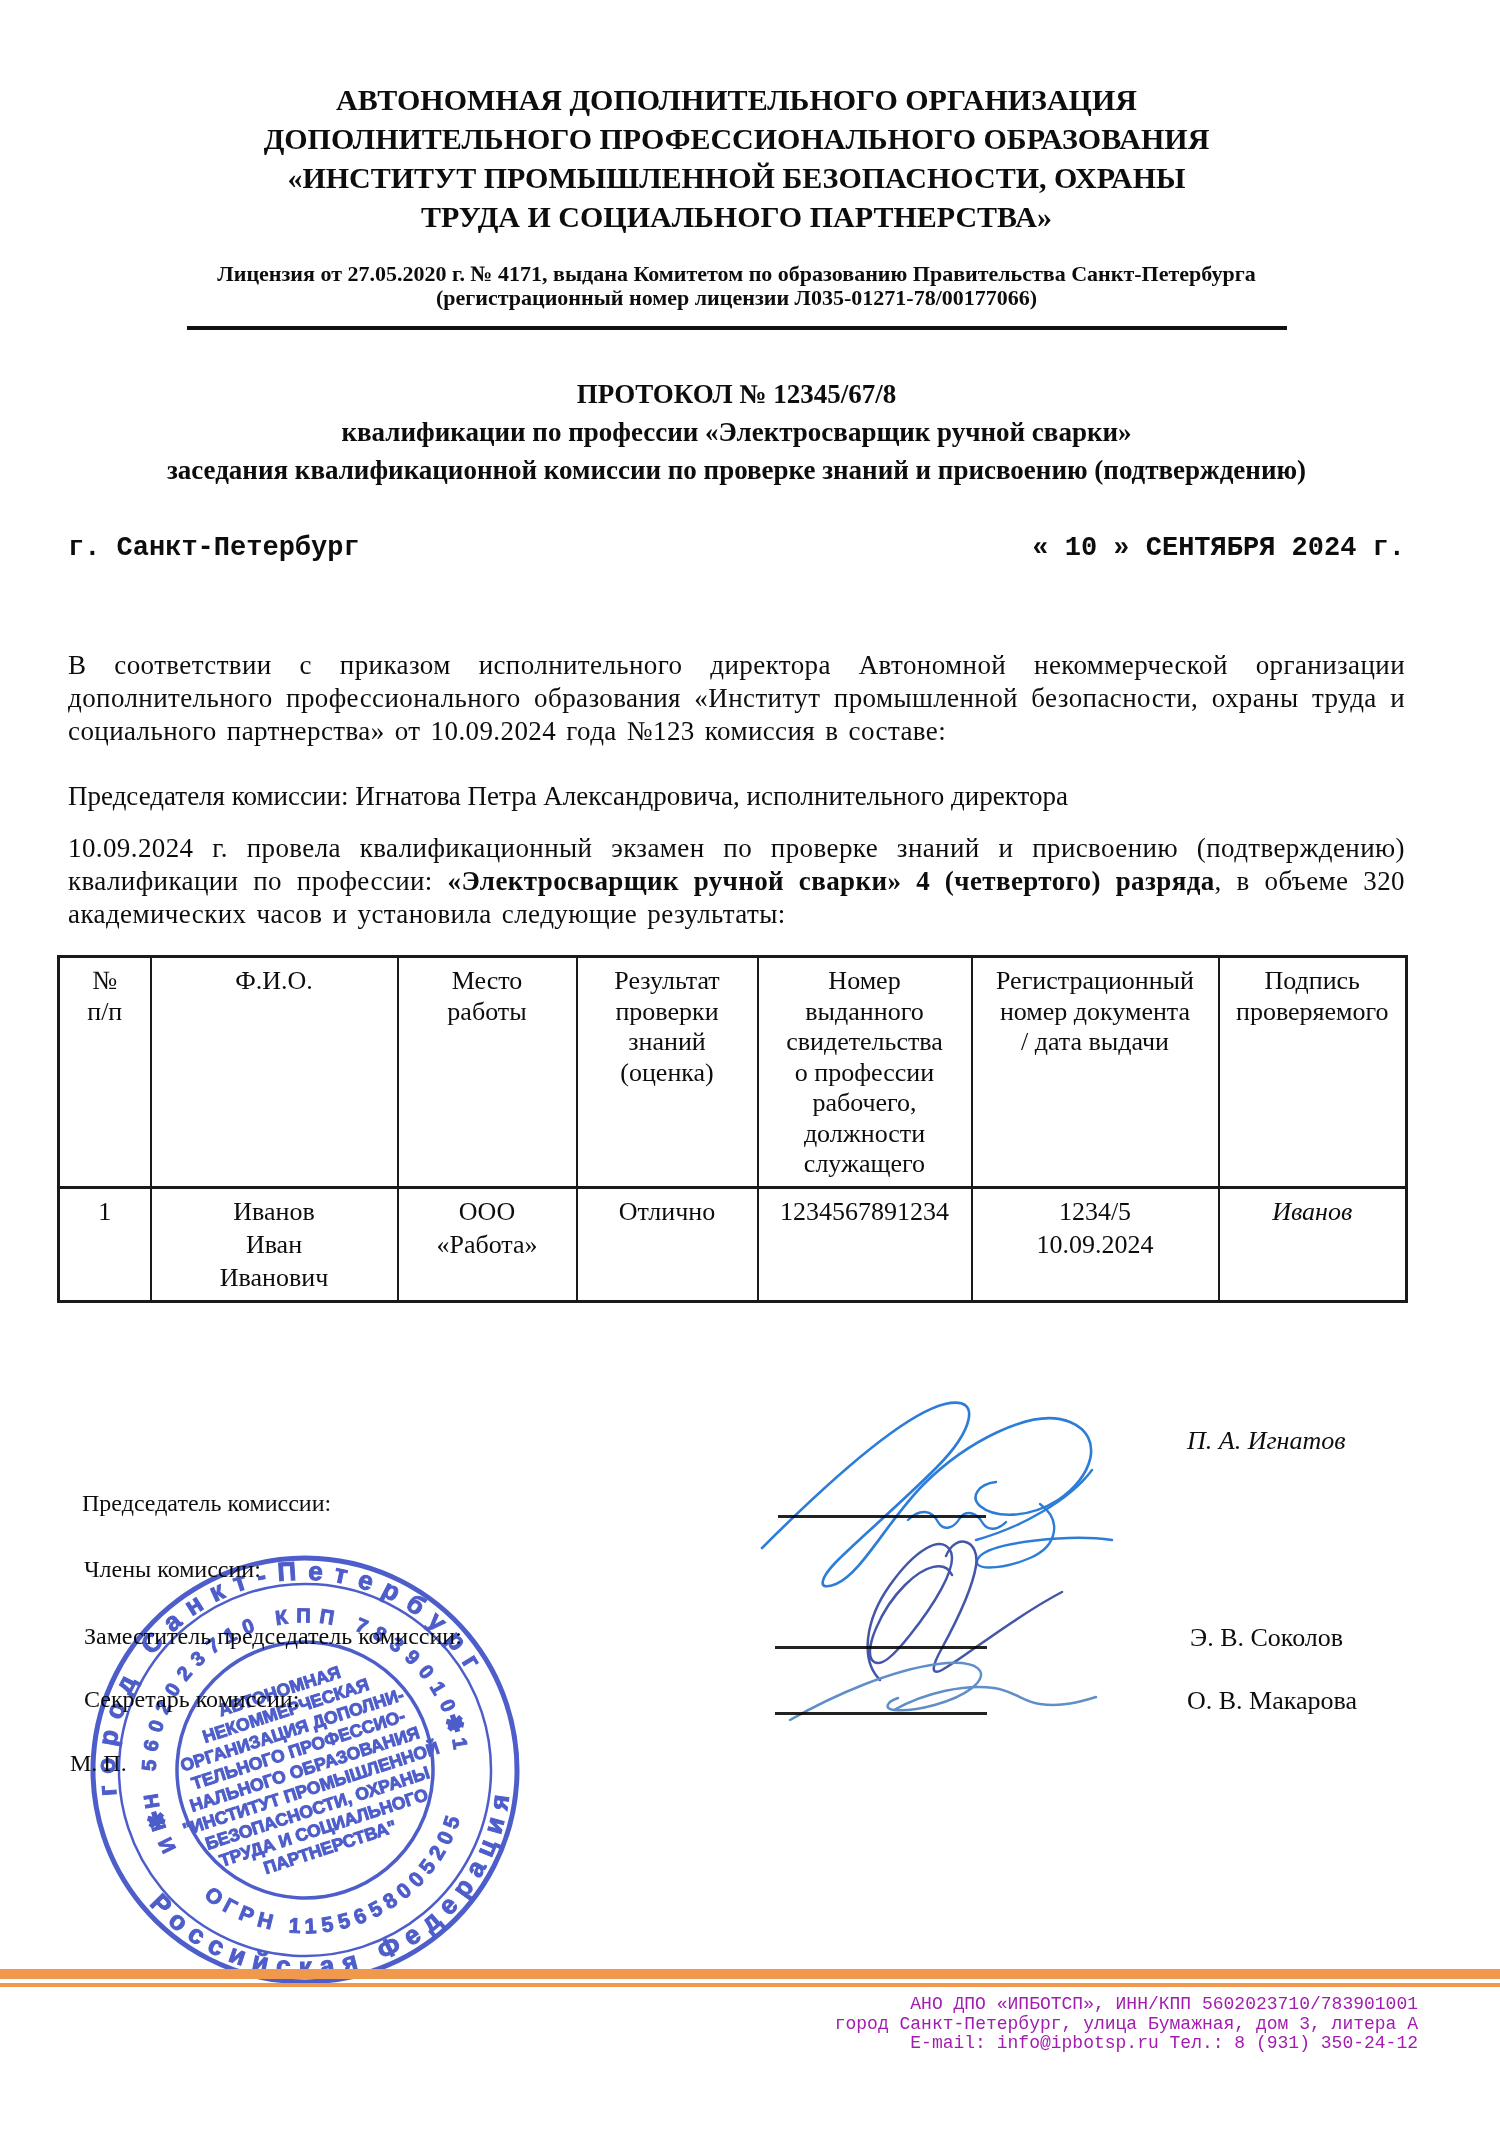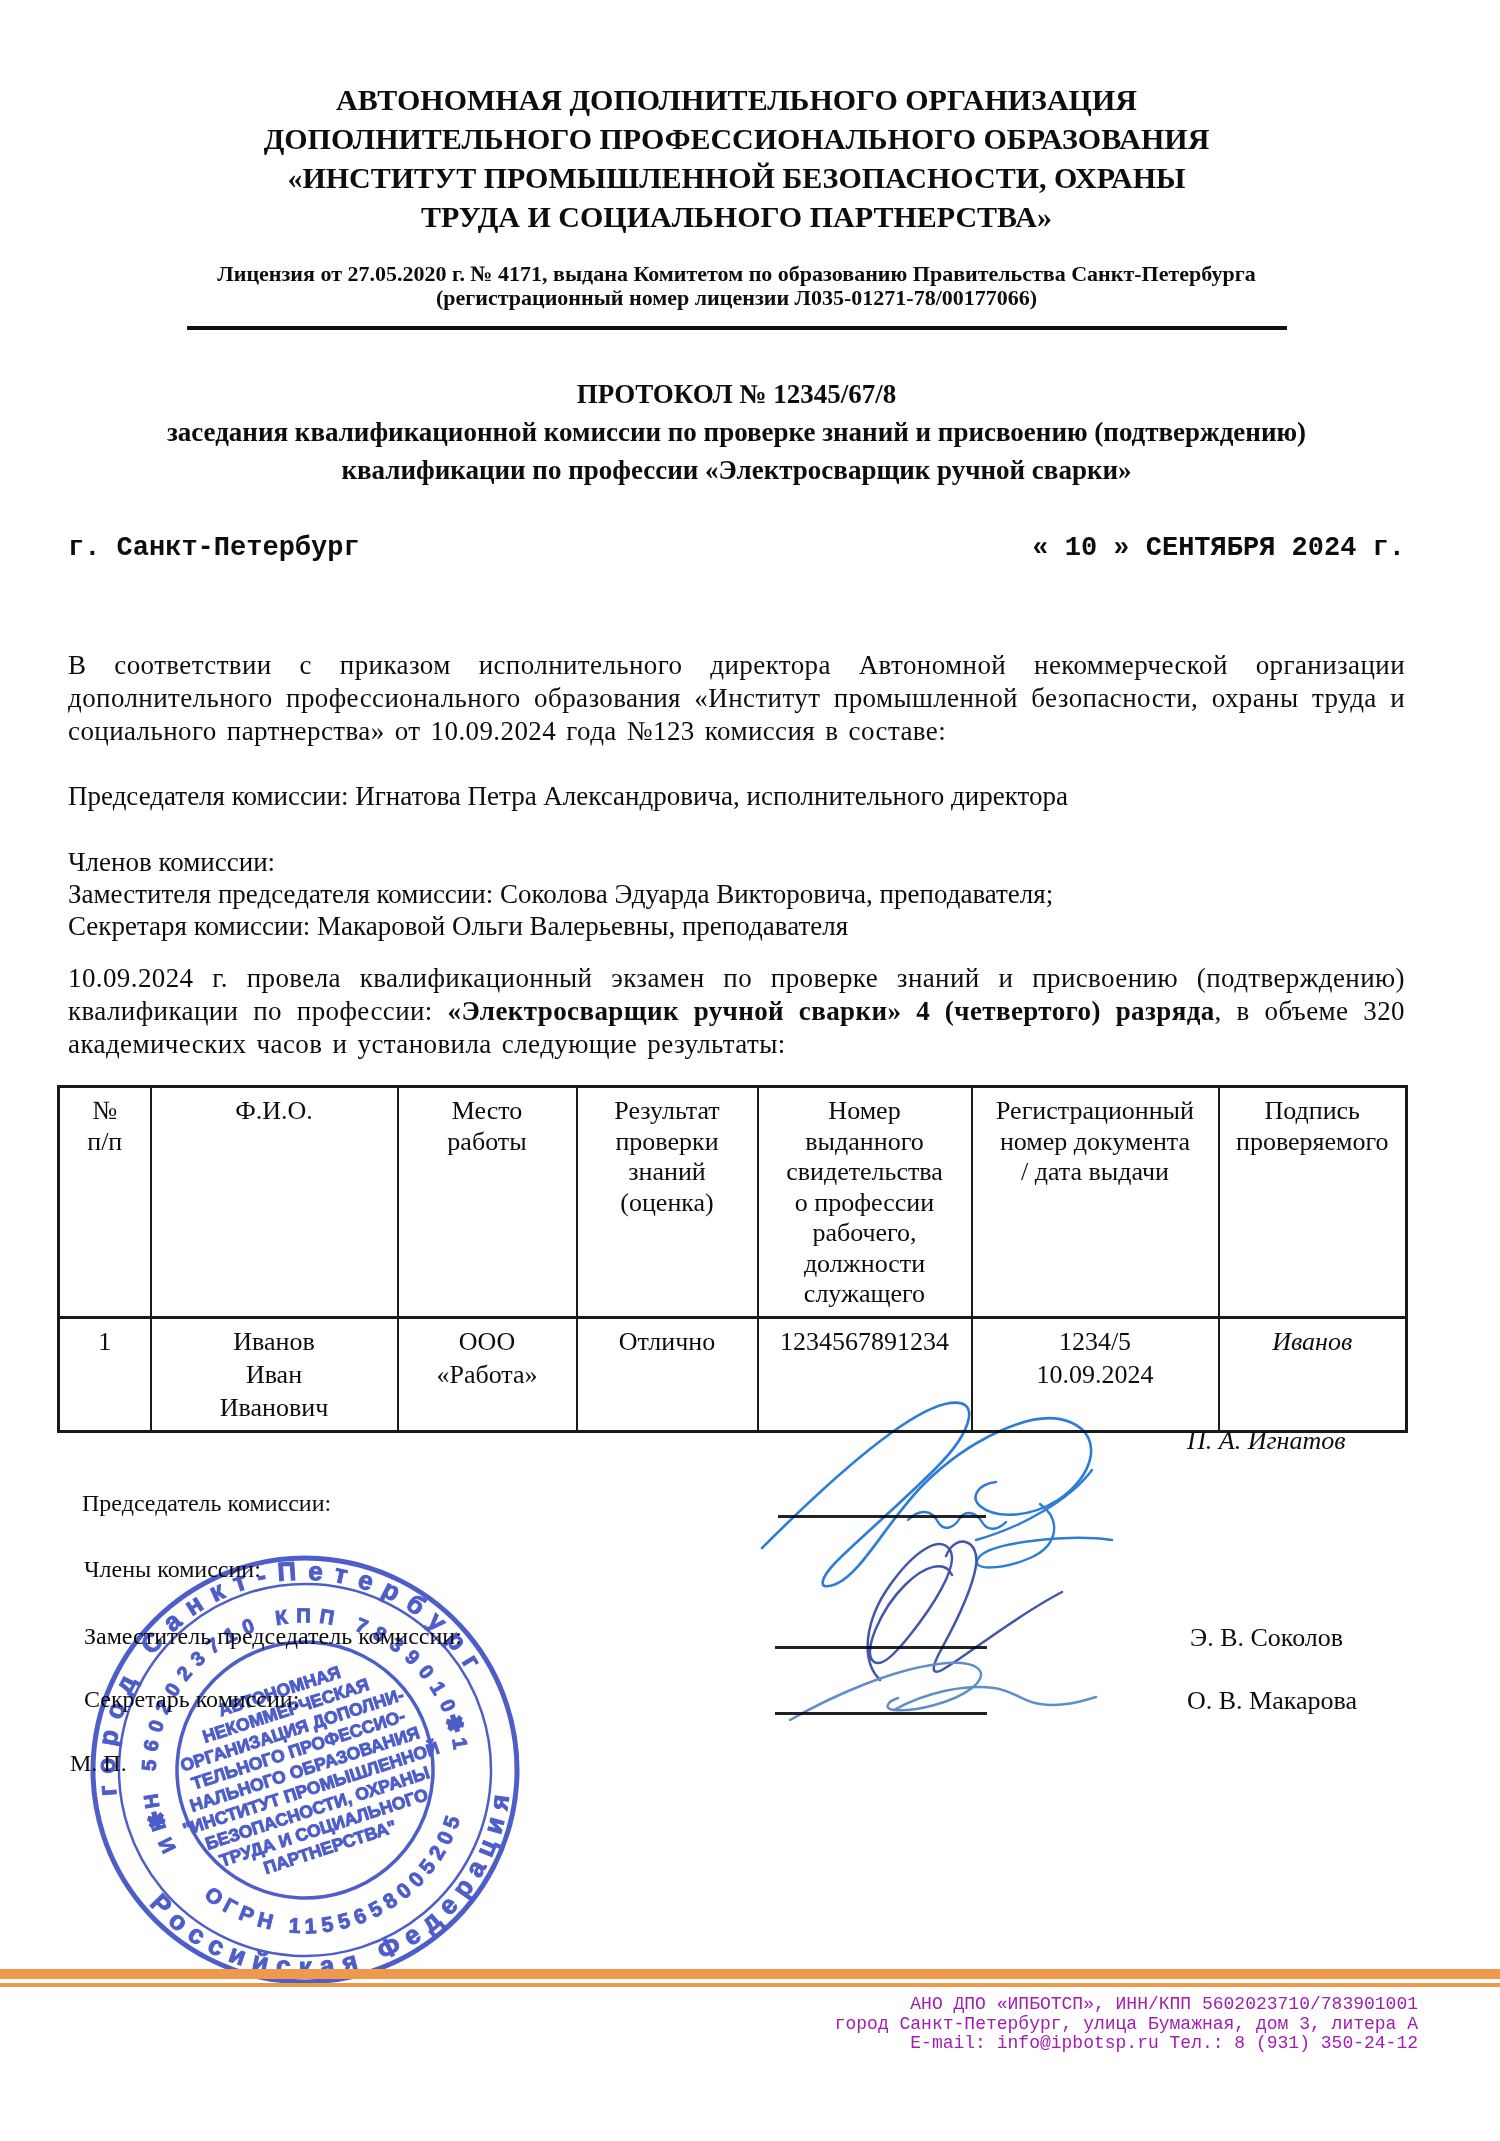--- a/index.html
+++ b/index.html
@@ -63,38 +63,33 @@
 
   <div class="license">
     <div>Лицензия от 27.05.2020 г. № 4171, выдана Комитетом по образованию Правительства Санкт-Петербурга</div>
     <div>(регистрационный номер лицензии Л035-01271-78/00177066)</div>
   </div>
 
   <div class="rule"></div>
 
   <div class="protocol-title">ПРОТОКОЛ № 12345/67/8</div>
   <div class="protocol-sub">
+    <div>квалификации по профессии «Электросварщик ручной сварки»</div>
     <div>заседания квалификационной комиссии по проверке знаний и присвоению (подтверждению)</div>
-    <div>квалификации по профессии «Электросварщик ручной сварки»</div>
   </div>
 
   <div class="place-date">
     <span>г. Санкт-Петербург</span>
     <span>« 10 » СЕНТЯБРЯ 2024 г.</span>
   </div>
 
   <div class="para p1">В соответствии с приказом исполнительного директора Автономной некоммерческой организации дополнительного профессионального образования «Институт промышленной безопасности, охраны труда и социального партнерства» от 10.09.2024 года №123 комиссия в составе:</div>
 
   <div class="line-block chairman">Председателя комиссии: Игнатова Петра Александровича, исполнительного директора</div>
 
-  <div class="line-block members">
-    <div>Членов комиссии:</div>
-    <div>Заместителя председателя комиссии: Соколова Эдуарда Викторовича, преподавателя;</div>
-    <div>Секретаря комиссии: Макаровой Ольги Валерьевны, преподавателя</div>
-  </div>
 
   <div class="para p2"><span>10.09.2024 г. провела квалификационный экзамен по проверке знаний и присвоению (подтверждению) квалификации по профессии: </span><b>«Электросварщик ручной сварки» 4 (четвертого) разряда</b><span>, в объеме 320 академических часов и установила следующие результаты:</span></div>
 
   <table class="results">
     <colgroup>
       <col style="width:92px">
         <col style="width:247px">
         <col style="width:179px">
       <col style="width:181px">
         <col style="width:214px">

